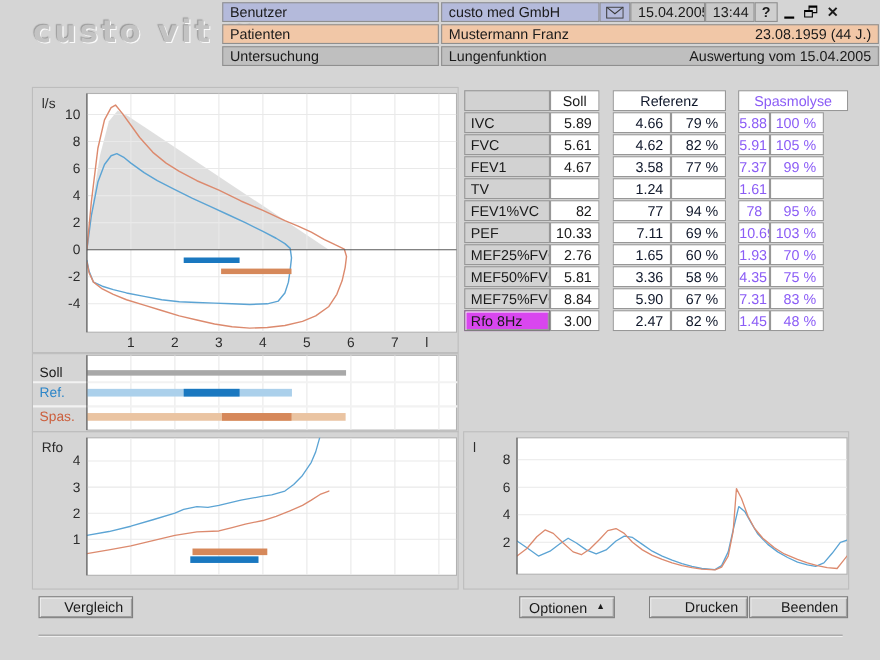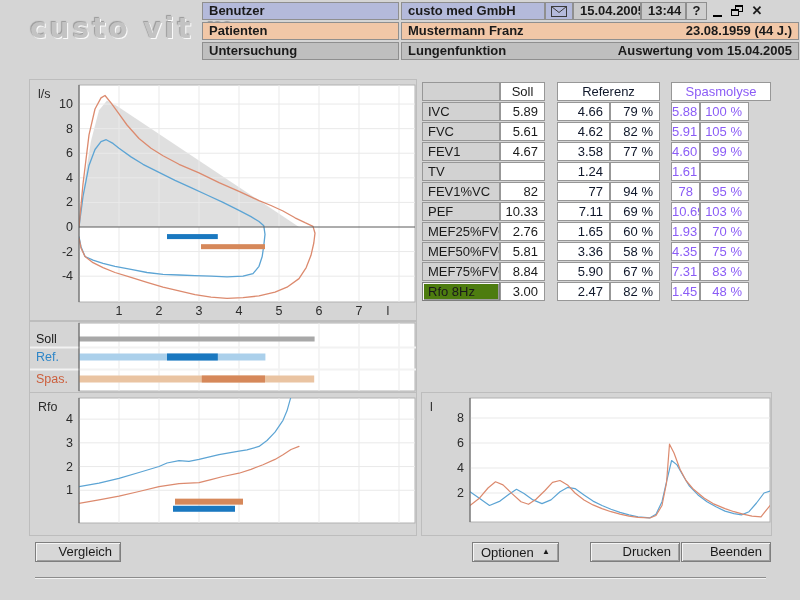--- a/index.html
+++ b/index.html
@@ -5,21 +5,21 @@
   html,body{margin:0;padding:0;}
   body{width:800px;height:600px;background:#d5d5d5;position:relative;overflow:hidden;
        font-family:"Liberation Sans",sans-serif;color:#1a1a1a;}
   
   #logo{position:absolute;left:30px;top:12px;font-size:28px;font-weight:bold;letter-spacing:3px;
         color:#c3c3c3;text-shadow:1px 1px 0 #fafafa,-1px -1px 1px #9a9a9a;
         font-family:"DejaVu Sans",sans-serif;}
   
   #titlebar{position:absolute;left:202px;top:2px;width:597px;}
   .hrow{display:flex;height:18px;margin-bottom:2px;font-size:13px;line-height:16px;}
-  .hcell{border:1px solid #8f8f8f;box-sizing:border-box;padding:0 6px;white-space:nowrap;overflow:hidden;font-weight:bold;}
+  .hcell{border:1px solid #8f8f8f;box-sizing:border-box;padding:0 6px;white-space:nowrap;overflow:hidden;}
   .bg1{background:#b4badb;} .bg2{background:#f1c7a7;} .bg3{background:#bfbfbf;}
   .hlabel{width:197px;margin-right:2px;}
   .hval1{width:144px;}
   .hvalwide{flex:1;display:flex;justify-content:space-between;}
   .henv{width:28px;display:flex;align-items:center;justify-content:center;padding:0;}
   .hdate{width:68px;background:#c9c9c9;text-align:center;}
   .htime{width:45px;background:#c9c9c9;text-align:center;}
   .hhelp{width:21px;background:#cfcfcf;text-align:center;font-weight:bold;padding:0;}
   .hwin{width:20px;border:none;background:transparent;display:flex;align-items:center;justify-content:center;
         font-weight:bold;font-size:13px;padding:0;position:relative;}
@@ -40,21 +40,21 @@
   .cell{border:1px solid #979797;box-sizing:border-box;background:#fff;line-height:17px;overflow:hidden;white-space:nowrap;}
   .gap{background:transparent;}
   .pcol{width:78px;background:#d2d2d2;padding-left:5px;}
   .scol{width:45px;} .g1{width:12px;} .rcol{width:53px;} .rpcol{width:50px;}
   .g2{width:11px;} .svcol{width:29px;} .spcol{width:49px;}
   .refhead{width:103px;} .spashead{width:100px;}
   .num{text-align:right;padding-right:6px;}
   .chead{text-align:center;}
   .ghead{background:#d2d2d2;}
   .blue{color:#0f172a;} .orange{color:#8b5cf6;}
-  .pbtn{background:#4d7c0f;border:1px solid #7e7e7e;
+  .pbtn{background:#d946ef;border:1px solid #7e7e7e;
         box-shadow:inset 1px 1px 0 #f8f8f8,inset -1px -1px 0 #9c9c9c;}
   
   .btn{position:absolute;height:20px;background:#d7d7d7;border:1px solid #7e7e7e;box-sizing:border-box;
        box-shadow:inset 1px 1px 0 #f5f5f5,inset -1px -1px 0 #9e9e9e;
        font-size:13px;line-height:17px;padding:0 8px;text-align:right;color:#1a1a1a;cursor:default;}
   #btn-vergleich{left:35px;top:542px;width:86px;}
   #btn-optionen{left:472px;top:542px;width:87px;display:flex;justify-content:space-between;align-items:center;}
   #btn-optionen .arrow{font-size:8px;line-height:8px;}
   #btn-drucken{left:590px;top:542px;width:90px;}
   #btn-beenden{left:681px;top:542px;width:90px;}
@@ -275,21 +275,21 @@
         <div class="cell svcol num orange">5.91</div>
         <div class="cell spcol num orange">105 %</div>
       </div>
       <div class="trow">
         <div class="cell pcol">FEV1</div>
         <div class="cell scol num">4.67</div>
         <div class="gap g1"></div>
         <div class="cell rcol num blue">3.58</div>
         <div class="cell rpcol num blue">77 %</div>
         <div class="gap g2"></div>
-        <div class="cell svcol num orange">4.60</div>
+        <div class="cell svcol num orange">7.37</div>
         <div class="cell spcol num orange">99 %</div>
       </div>
       <div class="trow">
         <div class="cell pcol">TV</div>
         <div class="cell scol num"></div>
         <div class="gap g1"></div>
         <div class="cell rcol num blue">1.24</div>
         <div class="cell rpcol num blue"></div>
         <div class="gap g2"></div>
         <div class="cell svcol num orange">1.61</div>

